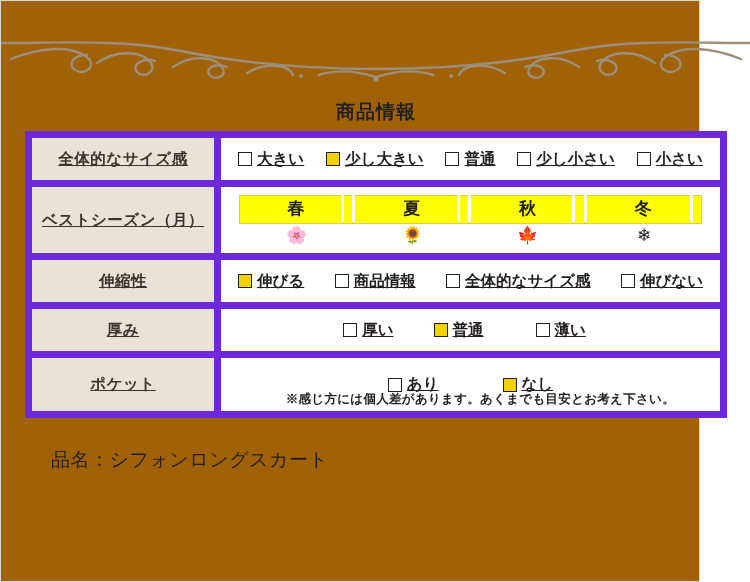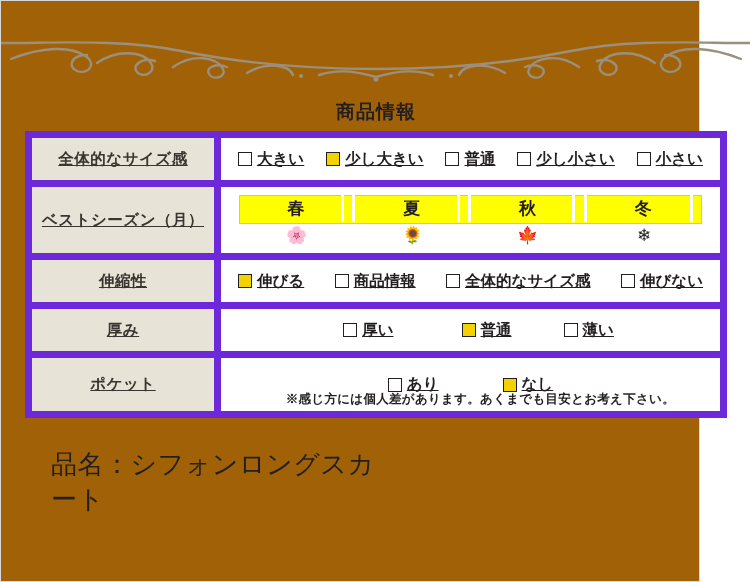--- a/index.html
+++ b/index.html
@@ -174,21 +174,21 @@
     color: #231f20;
     letter-spacing: 0.3px;
   }
 
   
   .specs {
     position: absolute;
     top: 446px;
     left: 0;
     width: 750px;
-    font-size: 26px;
+    font-size: 19px;
     letter-spacing: 0.5px;
   }
   .spec-row {
     display: flex;
     margin-bottom: 26px;
   }
   .spec-col-a {
     width: 390px;
     padding-left: 50px;
     box-sizing: border-box;
@@ -309,21 +309,21 @@
               <span>伸びない</span>
             </span>
           </div>
         </td>
       </tr>
 
       <tr class="row-thick">
         <td class="label">厚み</td>
         <td class="value">
           <div class="opts">
-            <span class="opt" style="margin:0 42px">
+            <span class="opt" style="margin:0 14px">
               <span class="box"></span>
               <span>厚い</span>
             </span>
             <span class="opt" style="margin:0 26px">
               <span class="box on"></span>
               <span>普通</span>
             </span>
             <span class="opt" style="margin:8px 26px">
               <span class="box"></span>
               <span>薄い</span>

